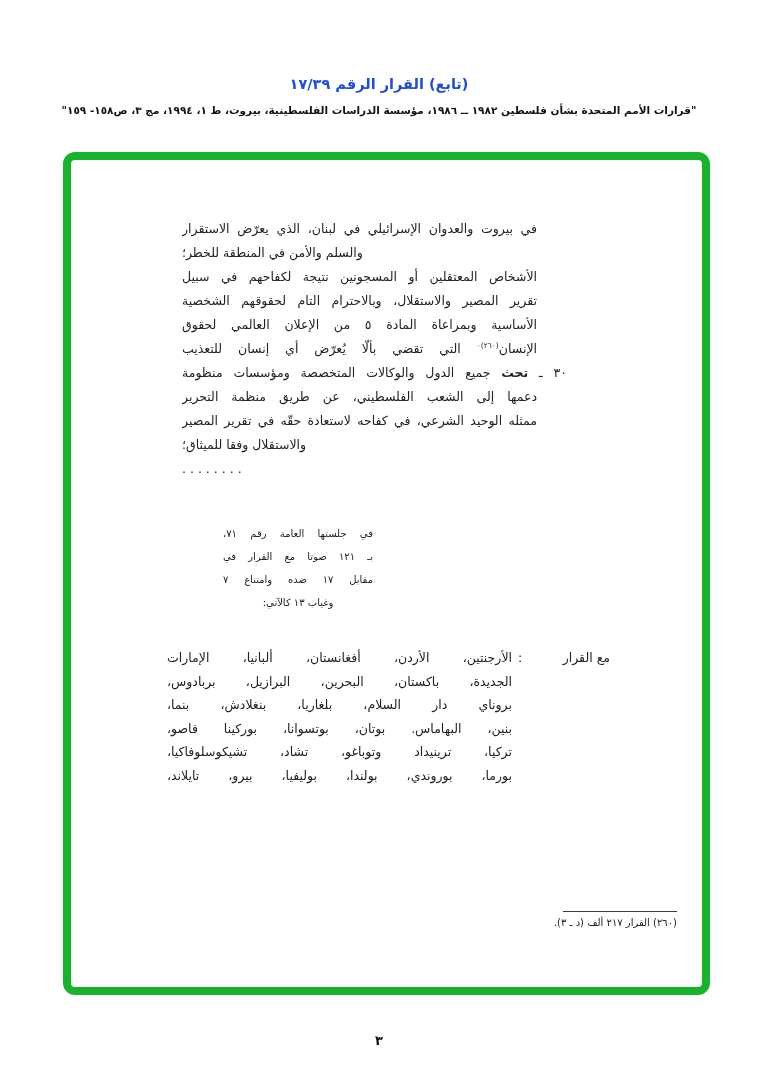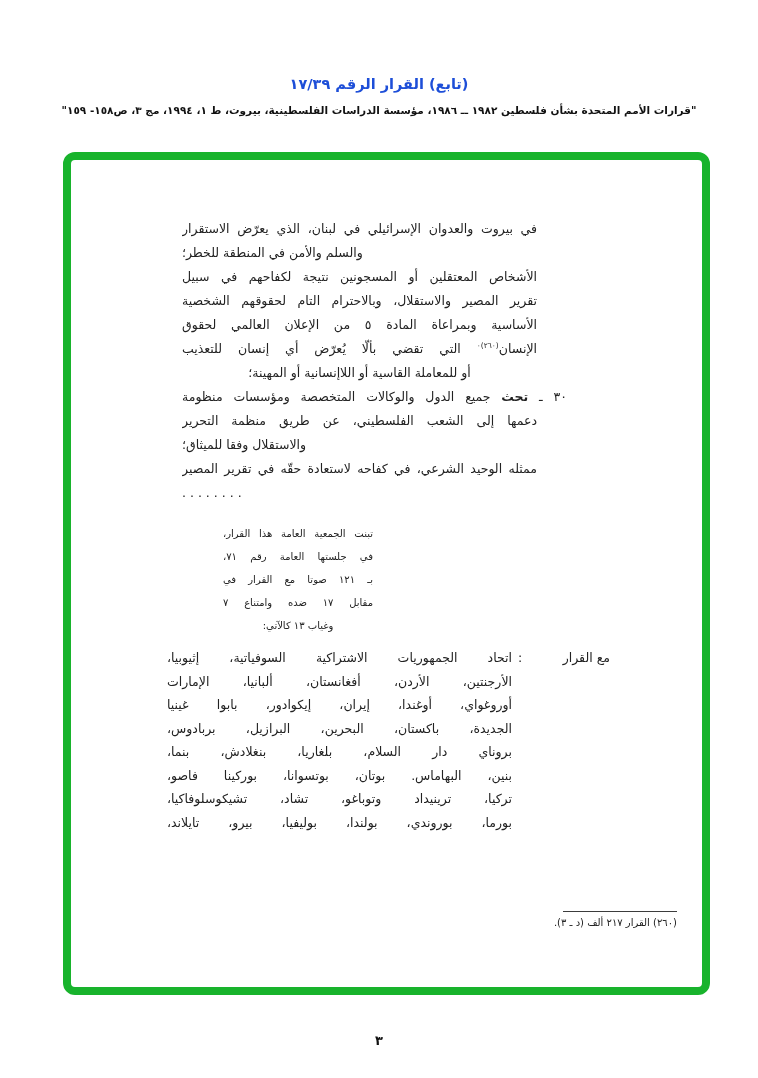--- a/index.html
+++ b/index.html
@@ -76,45 +76,41 @@
 
   <div class="frame"></div>
 
   <div class="main-col">
       <div class="line j">في بيروت والعدوان الإسرائيلي في لبنان، الذي يعرّض الاستقرار</div>
       <div class="line r">والسلم والأمن في المنطقة للخطر؛</div>
       <div class="line j">الأشخاص المعتقلين أو المسجونين نتيجة لكفاحهم في سبيل</div>
       <div class="line j">تقرير المصير والاستقلال، وبالاحترام التام لحقوقهم الشخصية</div>
       <div class="line j">الأساسية وبمراعاة المادة ٥ من الإعلان العالمي لحقوق</div>
       <div class="line j"><span>الإنسان</span><sup>(٢٦٠)٠</sup><span> التي تقضي بألّا يُعرّض أي إنسان للتعذيب</span></div>
-      <div class="line c">أو للمعاملة القاسية أو اللاإنسانية أو المهينة؛</div>
       <div class="line j outdent"><span>٣٠ ـ </span><b>تحث</b><span> جميع الدول والوكالات المتخصصة ومؤسسات منظومة</span></div>
       <div class="line j">دعمها إلى الشعب الفلسطيني، عن طريق منظمة التحرير الفلسطينية،</div>
+      <div class="line j">ممثله الوحيد الشرعي، في كفاحه لاستعادة حقّه في تقرير المصير</div>
       <div class="line r">والاستقلال وفقا للميثاق؛</div>
-      <div class="line j">ممثله الوحيد الشرعي، في كفاحه لاستعادة حقّه في تقرير المصير</div>
       <div class="line r">. . . . . . . .</div>
     </div>
 
   <div class="vote-summary">
-      <div class="line j">تبنت الجمعية العامة هذا القرار،</div>
       <div class="line j">في جلستها العامة رقم ٧١،</div>
       <div class="line j">بـ ١٢١ صوتا مع القرار في</div>
       <div class="line j">مقابل ١٧ ضده وامتناع ٧</div>
       <div class="line c">وغياب ١٣ كالآتي:</div>
     </div>
 
   <div class="vote-list">
     <div class="vl-label">
       <span>مع القرار</span>
       <span>:</span>
     </div>
     <div class="vl-lines">
-        <div class="line j">اتحاد الجمهوريات الاشتراكية السوفياتية، إثيوبيا،</div>
         <div class="line j">الأرجنتين، الأردن، أفغانستان، ألبانيا، الإمارات</div>
-        <div class="line j">أوروغواي، أوغندا، إيران، إيكوادور، بابوا غينيا</div>
         <div class="line j">الجديدة، باكستان، البحرين، البرازيل، بربادوس،</div>
         <div class="line j">بروناي دار السلام، بلغاريا، بنغلادش، بنما،</div>
         <div class="line j">بنين، البهاماس. بوتان، بوتسوانا، بوركينا فاصو،</div>
         <div class="line j">تركيا، ترينيداد وتوباغو، تشاد، تشيكوسلوفاكيا،</div>
         <div class="line j">بورما، بوروندي، بولندا، بوليفيا، بيرو، تايلاند،</div>
       </div>
   </div>
 
   <div class="fn-rule"></div>
   <div class="fn-text">(٢٦٠) القرار ٢١٧ ألف (د ـ ٣).</div>

